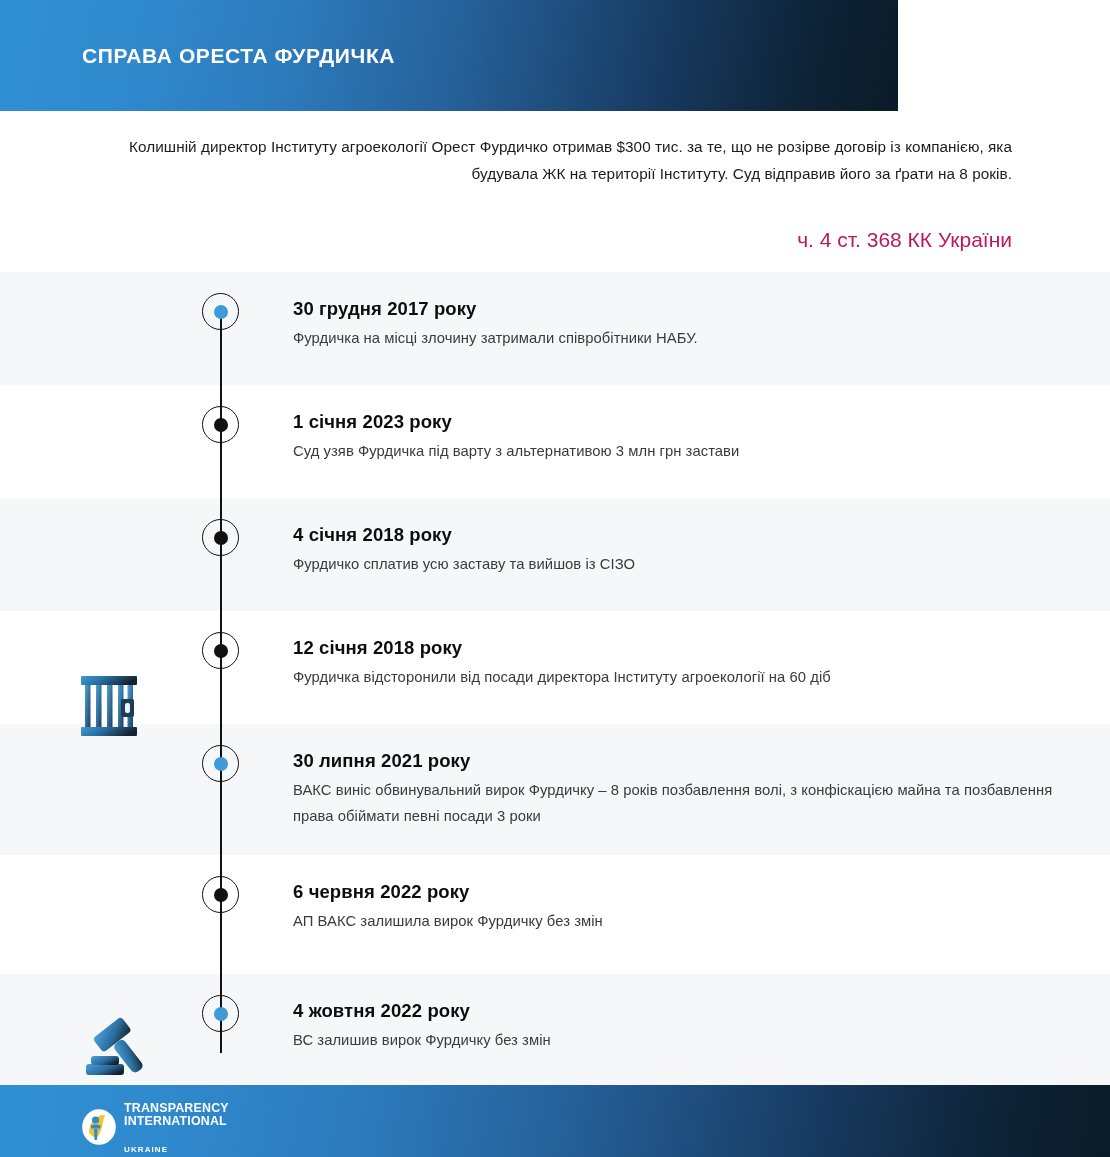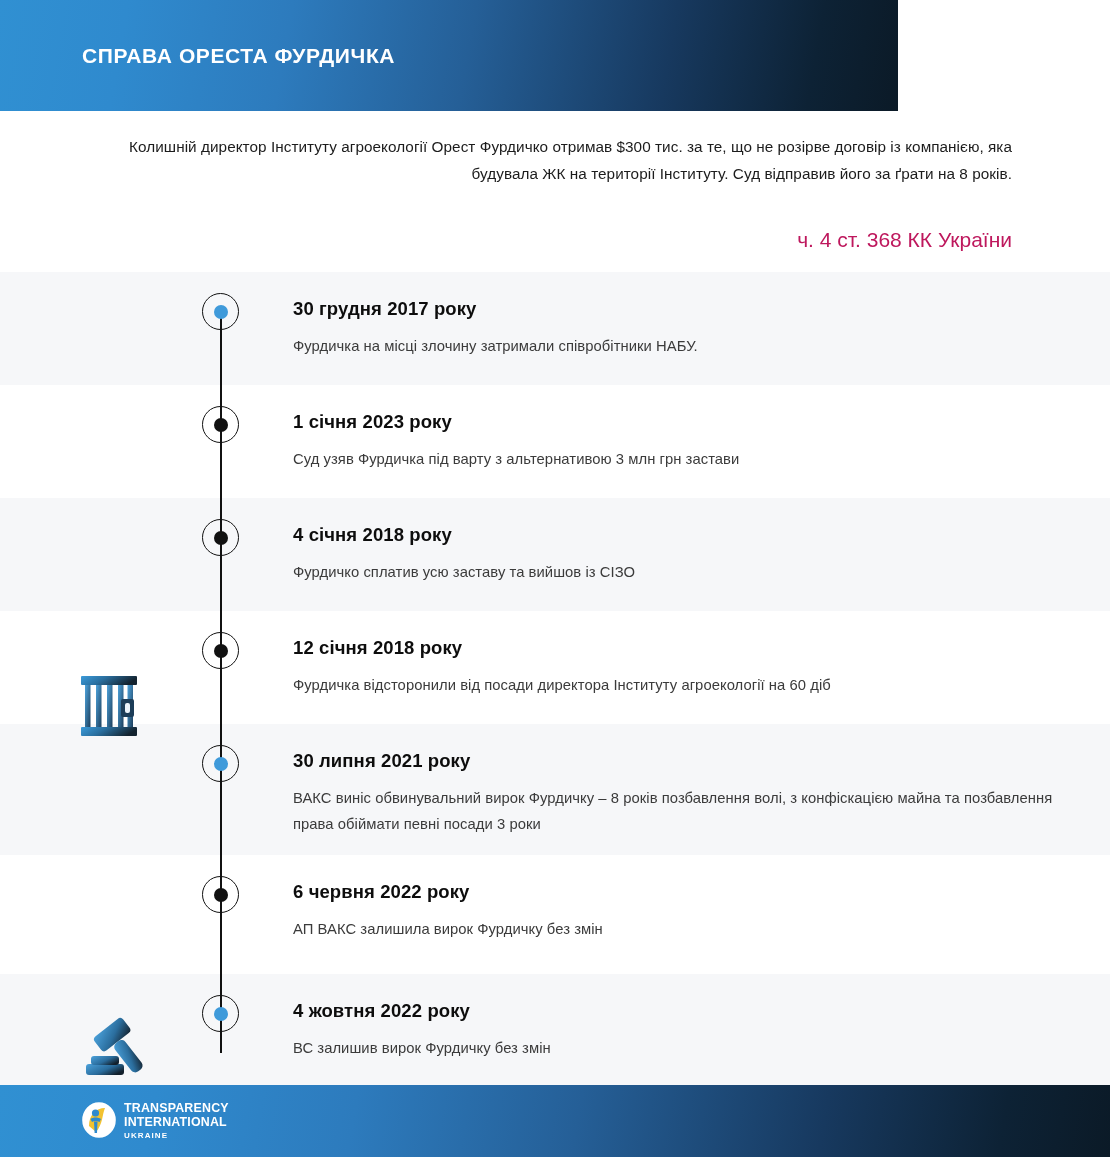--- a/index.html
+++ b/index.html
@@ -118,21 +118,21 @@
     z-index: 2;
   }
   .tl-date {
     font-size: 18.5px;
     font-weight: bold;
     color: #0d0d0d;
     letter-spacing: 0.1px;
     line-height: 22px;
   }
   .tl-text {
-    margin-top: 13px;
+    margin-top: 5px;
     font-size: 14.8px;
     line-height: 26px;
     color: #3b3b3b;
     letter-spacing: 0.05px;
   }
 
   
   .tl-icon {
     position: absolute;
     z-index: 2;
@@ -168,21 +168,21 @@
     color: #ffffff;
     line-height: 13.4px;
     letter-spacing: 0.2px;
   }
   .logo-line3 {
     font-size: 8px;
     font-weight: bold;
     color: #ffffff;
     letter-spacing: 1.1px;
     line-height: 12px;
-    margin-top: 1px;
+    margin-top: 15px;
   }
 </style>
 </head>
 <body>
 
 <div class="infographic">
 
   <div class="header-band">
     <div class="header-title">СПРАВА ОРЕСТА ФУРДИЧКА</div>
   </div>

